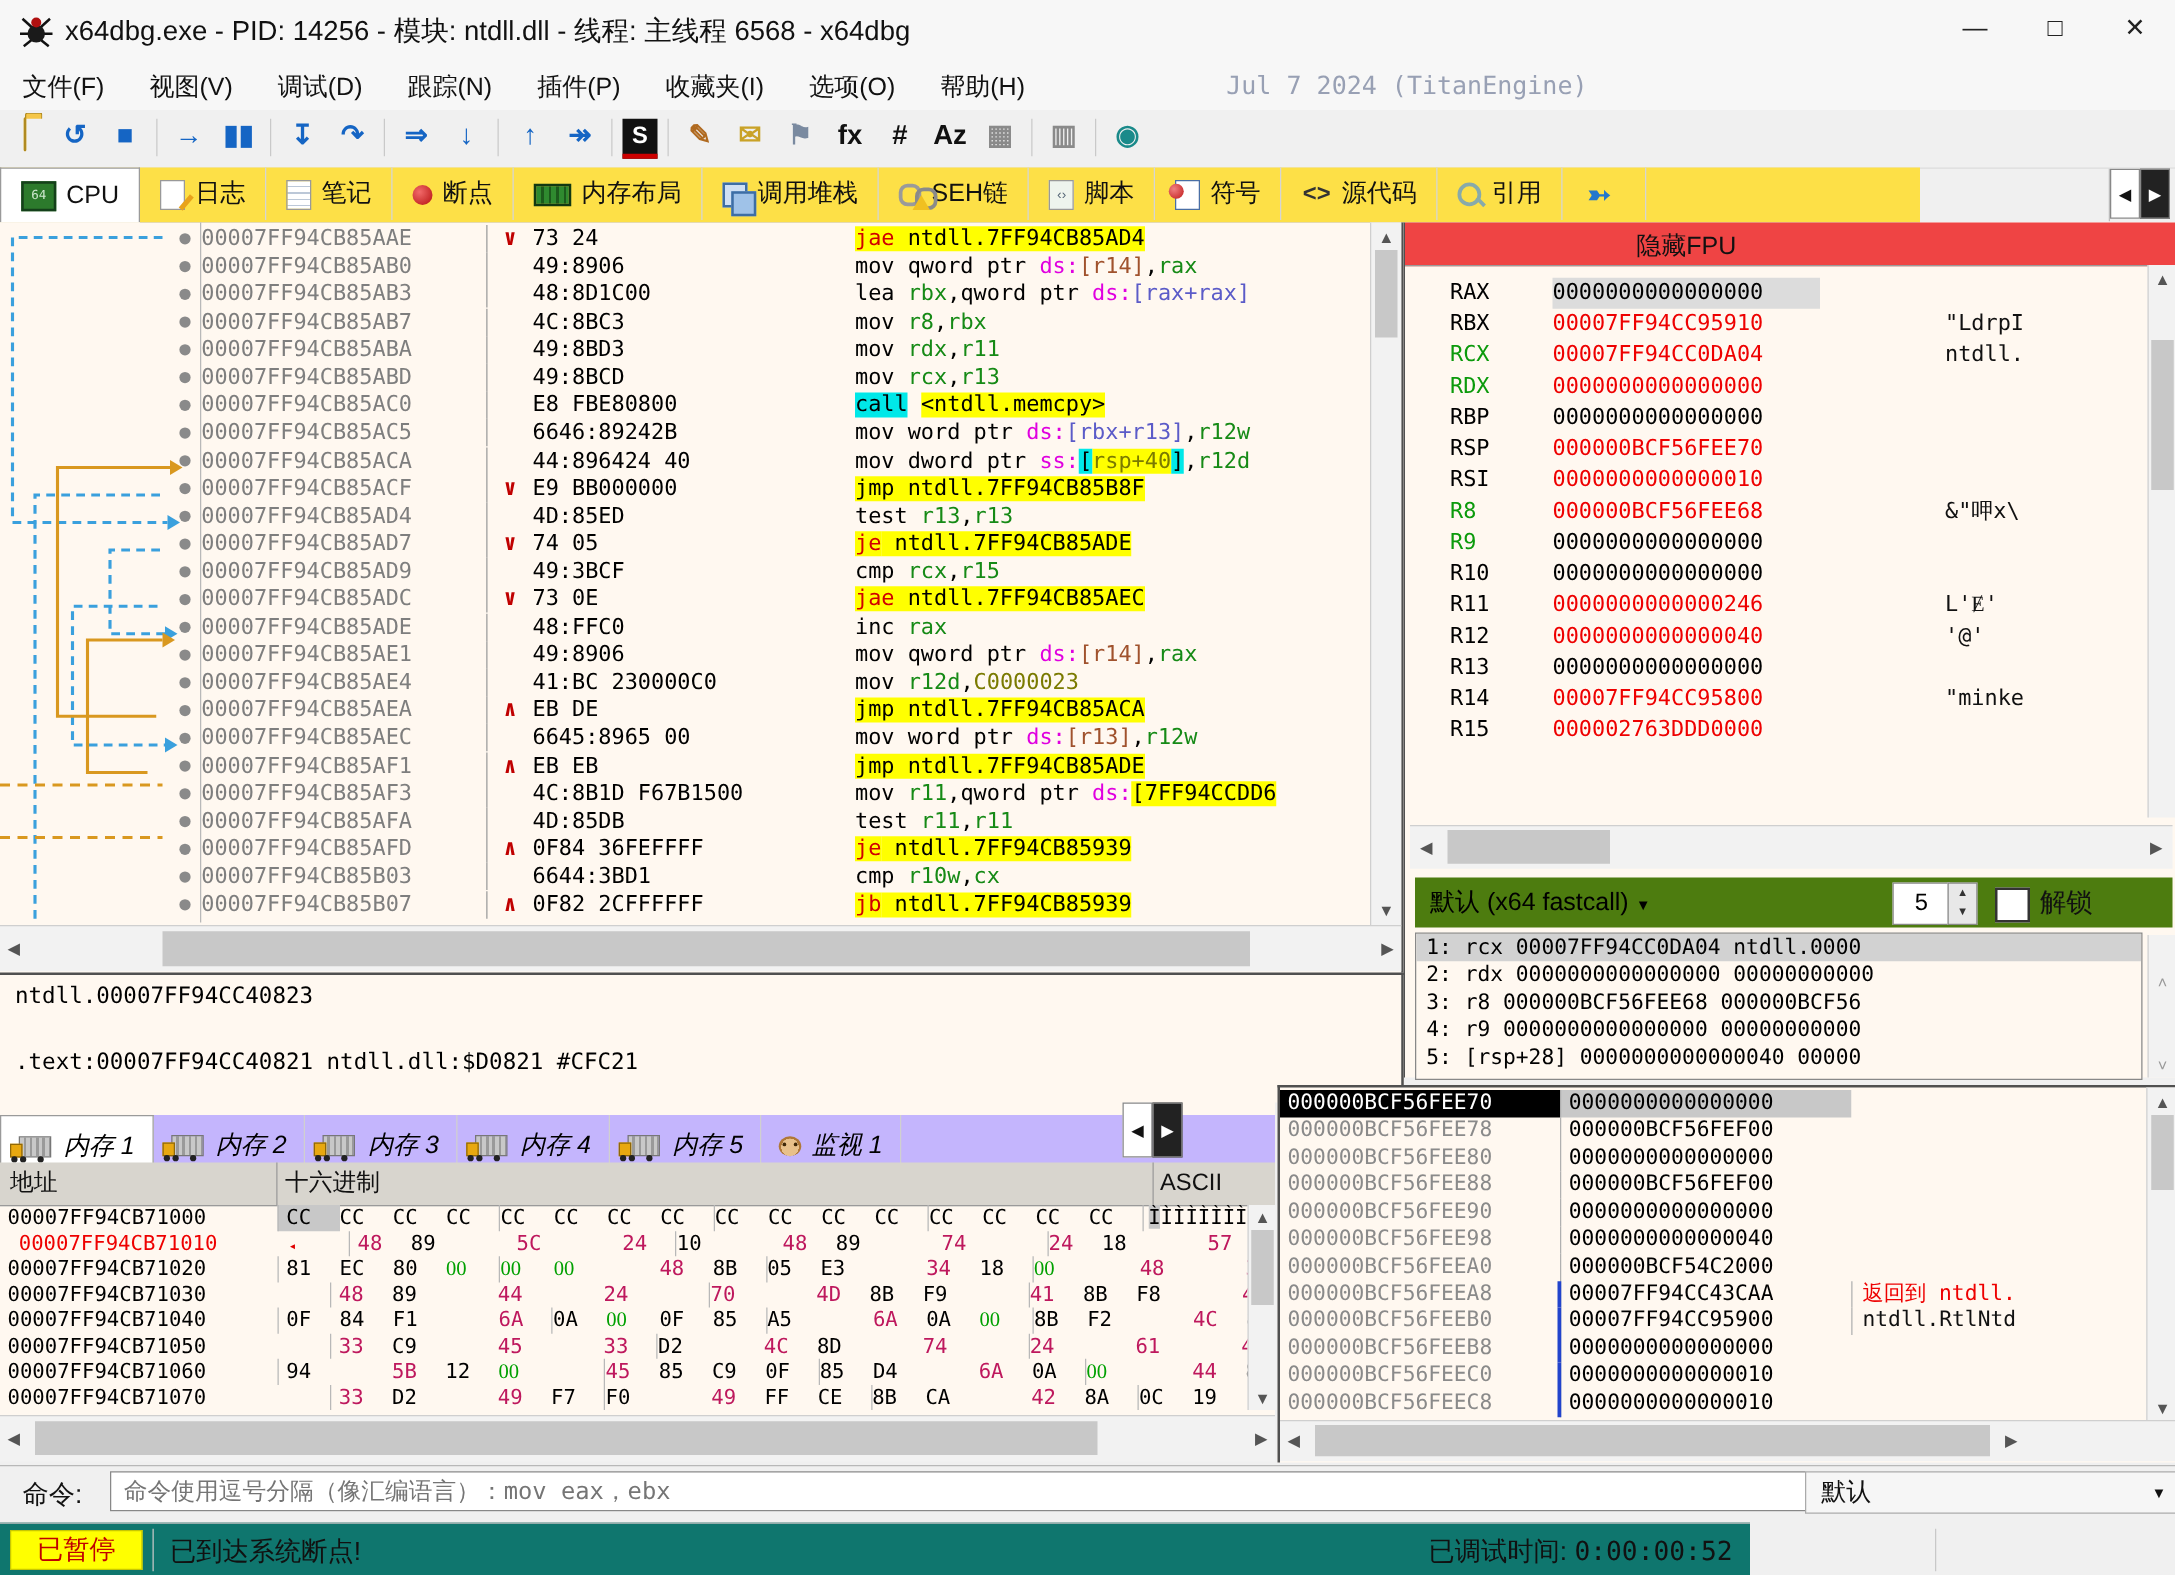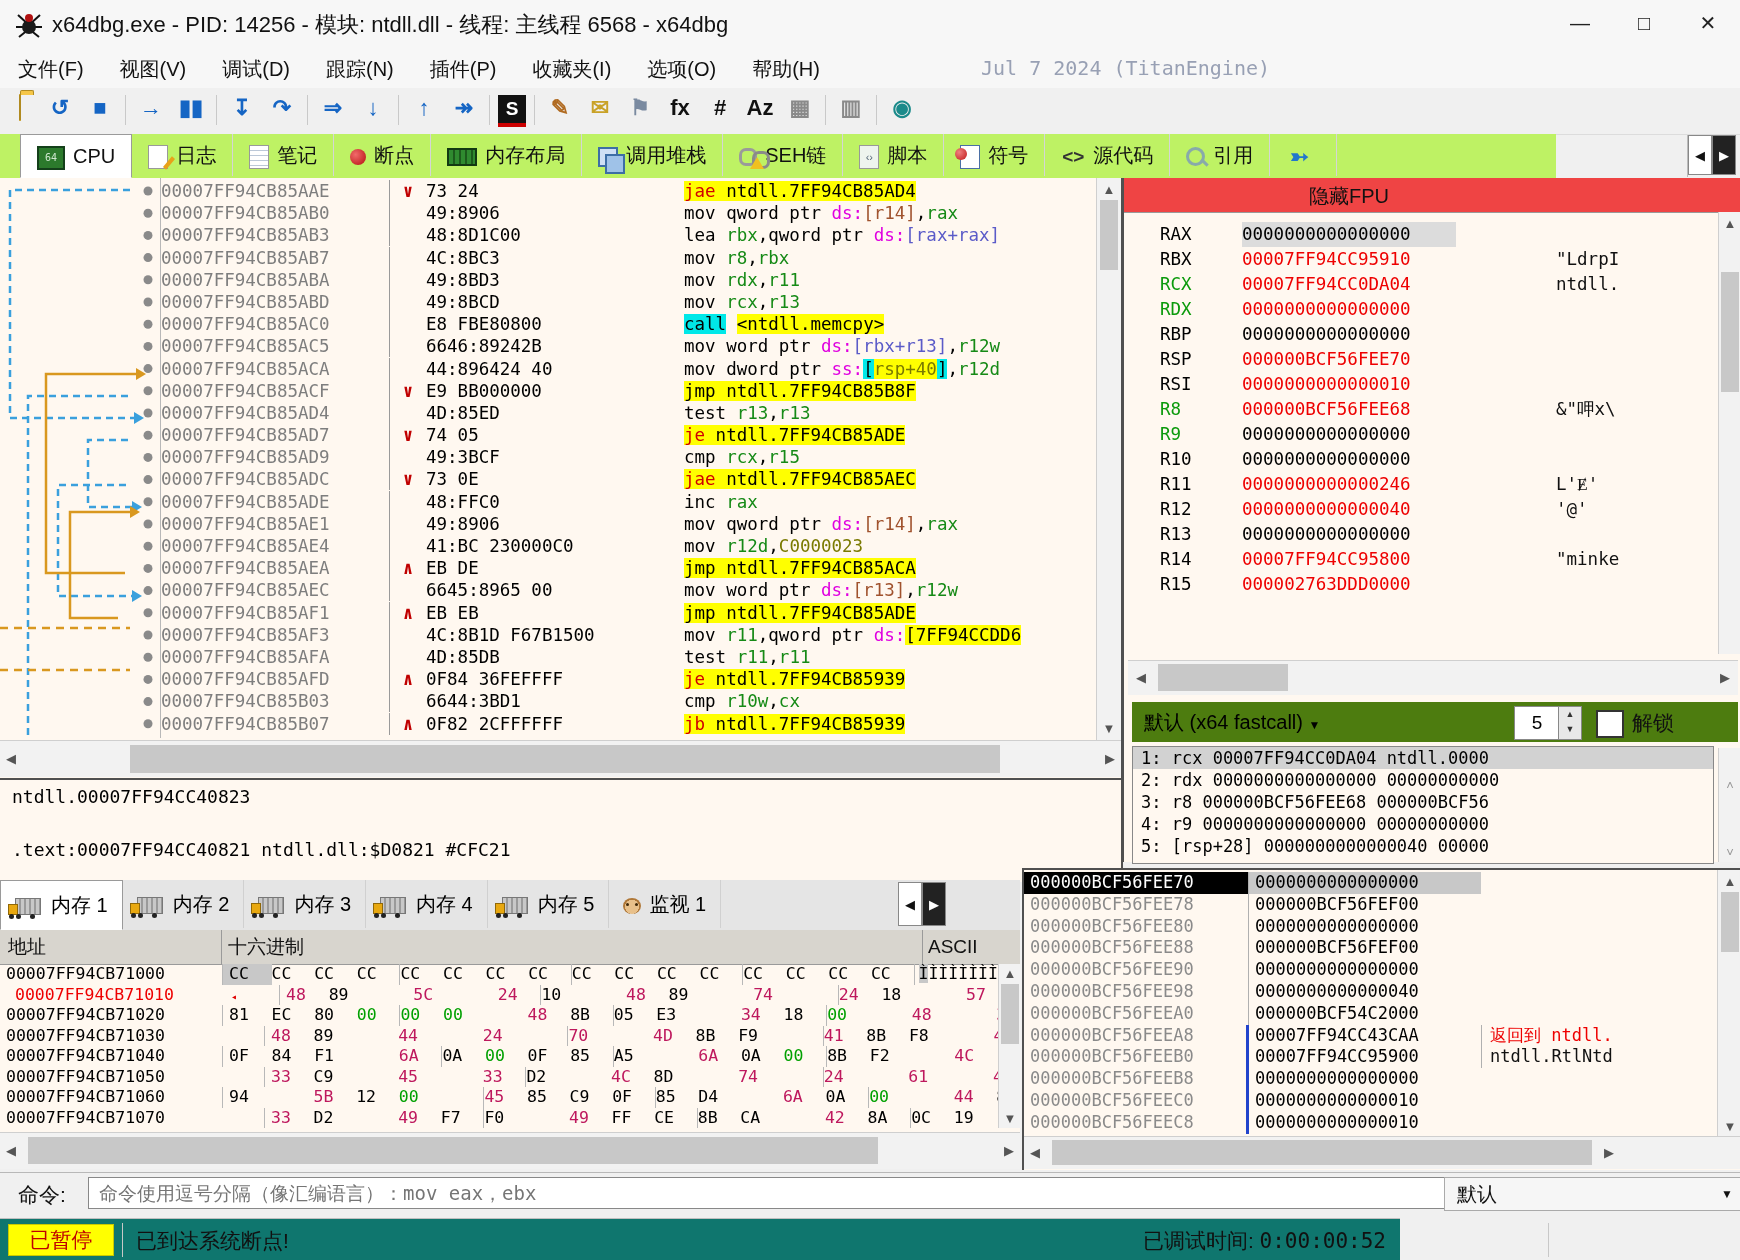--- a/index.html
+++ b/index.html
@@ -15,21 +15,21 @@
   .mitem{display:inline-block;padding:8px 18px;font-size:20px;color:#111;}
   #builddate{right:470px;top:8px;font-size:20px;color:#98a0b4;font-family:"DejaVu Sans Mono",monospace;}
   
   #toolbar{left:0;top:88px;width:1740px;height:46px;background:#f0f0f0;border-bottom:1px solid #dcdcdc;}
   .tbi{display:inline-block;width:34px;height:34px;margin:4px 3px;text-align:center;line-height:32px;font-size:22px;font-weight:bold;vertical-align:top;}
   .tsep{display:inline-block;width:1px;height:30px;margin:7px 5px;background:#c9c9c9;vertical-align:top;}
   .folder{position:relative;background:#f5c648;width:26px;height:18px;margin-top:12px;border:1px solid #b08a20;border-radius:2px;}
   .folder:before{content:"";position:absolute;left:0;top:-5px;width:12px;height:4px;background:#f5c648;border:1px solid #b08a20;border-bottom:none;border-radius:2px 2px 0 0;}
   .slogo{background:#111;color:#fff;width:28px;height:28px;margin-top:7px;line-height:28px;font-size:19px;border-bottom:4px solid #c00;}
   
-  #tabbar{left:0;top:134px;width:1536px;height:44px;background:#bef264;border-bottom:1px solid #9a9a9a;padding-left:20px;}
+  #tabbar{left:0;top:134px;width:1536px;height:44px;background:#fde047;border-bottom:1px solid #9a9a9a;}
   .tab{display:inline-block;height:42px;padding:0 16px;font-size:20px;color:#111;line-height:42px;border-right:1px solid #d5d5d5;vertical-align:top;}
   .tab.active{background:#fff;border:1px solid #9a9a9a;border-bottom:1px solid #fff;}
   .ticon{display:inline-block;vertical-align:middle;margin-right:8px;position:relative;}
   .i-cpu{width:24px;height:20px;background:#2c7a2c;border:2px solid #14401a;color:#cfe8cf;font-size:10px;line-height:20px;text-align:center;font-family:"DejaVu Sans Mono",monospace;}
   .i-log{width:18px;height:22px;background:#fff;border:1px solid #999;}
   .i-log:after{content:"";position:absolute;right:-4px;bottom:-2px;width:4px;height:14px;background:#e8a21a;transform:rotate(40deg);}
   .i-note{width:18px;height:22px;background:repeating-linear-gradient(#fff 0 4px,#bcc8d8 4px 5px);border:1px solid #999;}
   .i-bp{width:16px;height:16px;background:radial-gradient(circle at 35% 35%,#f26a6a,#b40f0f);border-radius:50%;}
   .i-mem{width:26px;height:14px;background:repeating-linear-gradient(90deg,#2f8a2f 0 4px,#1c5a1c 4px 6px);border:2px solid #123912;}
   .i-stack{width:16px;height:16px;background:#cfe0f4;border:2px solid #3d6ea5;}
@@ -88,36 +88,36 @@
   .arow{height:22px;line-height:22px;font-size:17px;padding-left:8px;white-space:nowrap;}
   .arow.sel{background:#d2d2d2;}
   #spinbox{left:390px;top:528px;width:44px;height:32px;background:#fff;border:1px solid #888;font-size:19px;text-align:center;line-height:32px;}
   #spinbtns{left:434px;top:528px;width:22px;height:32px;background:#e8e8e8;border:1px solid #888;font-size:9px;line-height:15px;text-align:center;color:#333;}
   #unlockbox{left:472px;top:532px;width:24px;height:24px;background:#fff;border:2px solid #333;}
   #unlocklabel{left:508px;top:528px;font-size:21px;line-height:34px;color:#111;}
   
   #infobox{left:0;top:778px;width:1121px;height:102px;background:#FFF8F0;border-top:2px solid #505050;border-right:2px solid #505050;font-size:18px;}
   
   #dump{left:0;top:880px;width:1020px;height:288px;background:#FFF8F0;}
-  #dumptabs{left:0;top:0;width:1020px;height:50px;background:#e5e5e5;border-bottom:1px solid #9a9a9a;}
+  #dumptabs{left:0;top:12px;width:1020px;height:50px;background:#c4b5fd;border-bottom:1px solid #9a9a9a;font-style:italic;}
   .dtab{display:inline-block;height:48px;line-height:48px;padding:0 14px;font-size:20px;border-right:1px solid #d0d0d0;vertical-align:top;}
   .dtab.active{background:#fff;border:1px solid #9a9a9a;border-bottom:1px solid #fff;}
   .i-truck{display:inline-block;position:relative;width:24px;height:15px;margin:0 10px 0 0;background:repeating-linear-gradient(90deg,#c8c8c8 0 3px,#9a9a9a 3px 5px);border:1px solid #777;vertical-align:middle;}
   .i-truck:before{content:"";position:absolute;left:-8px;bottom:-1px;width:8px;height:9px;background:#e8a810;border:1px solid #906808;}
   .i-truck:after{content:"";position:absolute;left:0px;bottom:-5px;width:5px;height:5px;border-radius:50%;background:#222;box-shadow:14px 0 0 #222,-7px 0 0 #222;}
   .i-watch{display:inline-block;position:relative;width:18px;height:16px;margin-right:8px;background:radial-gradient(circle at 50% 55%,#e8c08a 55%,#b07838 56%);border-radius:50%;vertical-align:middle;}
   .i-watch:before{content:"";position:absolute;left:3px;top:5px;width:3px;height:3px;background:#402808;border-radius:50%;box-shadow:9px 0 0 #402808;}
   #dumpnav{left:898px;top:2px;}
   #dumphdr{left:0;top:50px;width:1020px;height:34px;background:#d8d5ce;border-bottom:1px solid #9a9a9a;font-size:19px;line-height:34px;color:#111;}
   .mrow{height:20.5px;line-height:20.5px;white-space:nowrap;font-size:16.5px;}
   .maddr{display:inline-block;width:216px;padding-left:6px;color:#000;vertical-align:top;}
   .maddr.red{color:#ee0000;padding-left:15px;}
   .mbyte{display:inline-block;width:42.6px;text-align:left;padding-left:0;vertical-align:top;}
   .bg4{border-left:1px solid #b8b8b8;}
-  .cGreen{color:#00a000;}
+  .cGreen{color:#00a000;font-family:Liberation Serif, serif;}
   .cPurp{color:#be185d;margin-left:42px;}
   .selbyte{background:#c8c8c8;}
   .mascii{display:inline-block;width:88px;overflow:hidden;vertical-align:top;border-left:1px solid #b8b8b8;padding-left:4px;}
   #dumprows{left:0;top:84px;width:1000px;height:164px;overflow:hidden;}
   
   #stack{left:1022px;top:868px;width:718px;height:300px;background:#FFF8F0;border-left:2px solid #505050;border-top:2px solid #505050;}
   .srow{position:relative;height:21.8px;line-height:21.8px;font-size:17px;white-space:nowrap;}
   .saddr{display:inline-block;width:218px;padding-left:6px;color:#8a8a8a;vertical-align:top;}
   .srow.sel .saddr{background:#000;color:#fff;}
   .sval{display:inline-block;width:226px;color:#000;vertical-align:top;border-left:1px solid #b0b0b0;padding-left:6px;}

